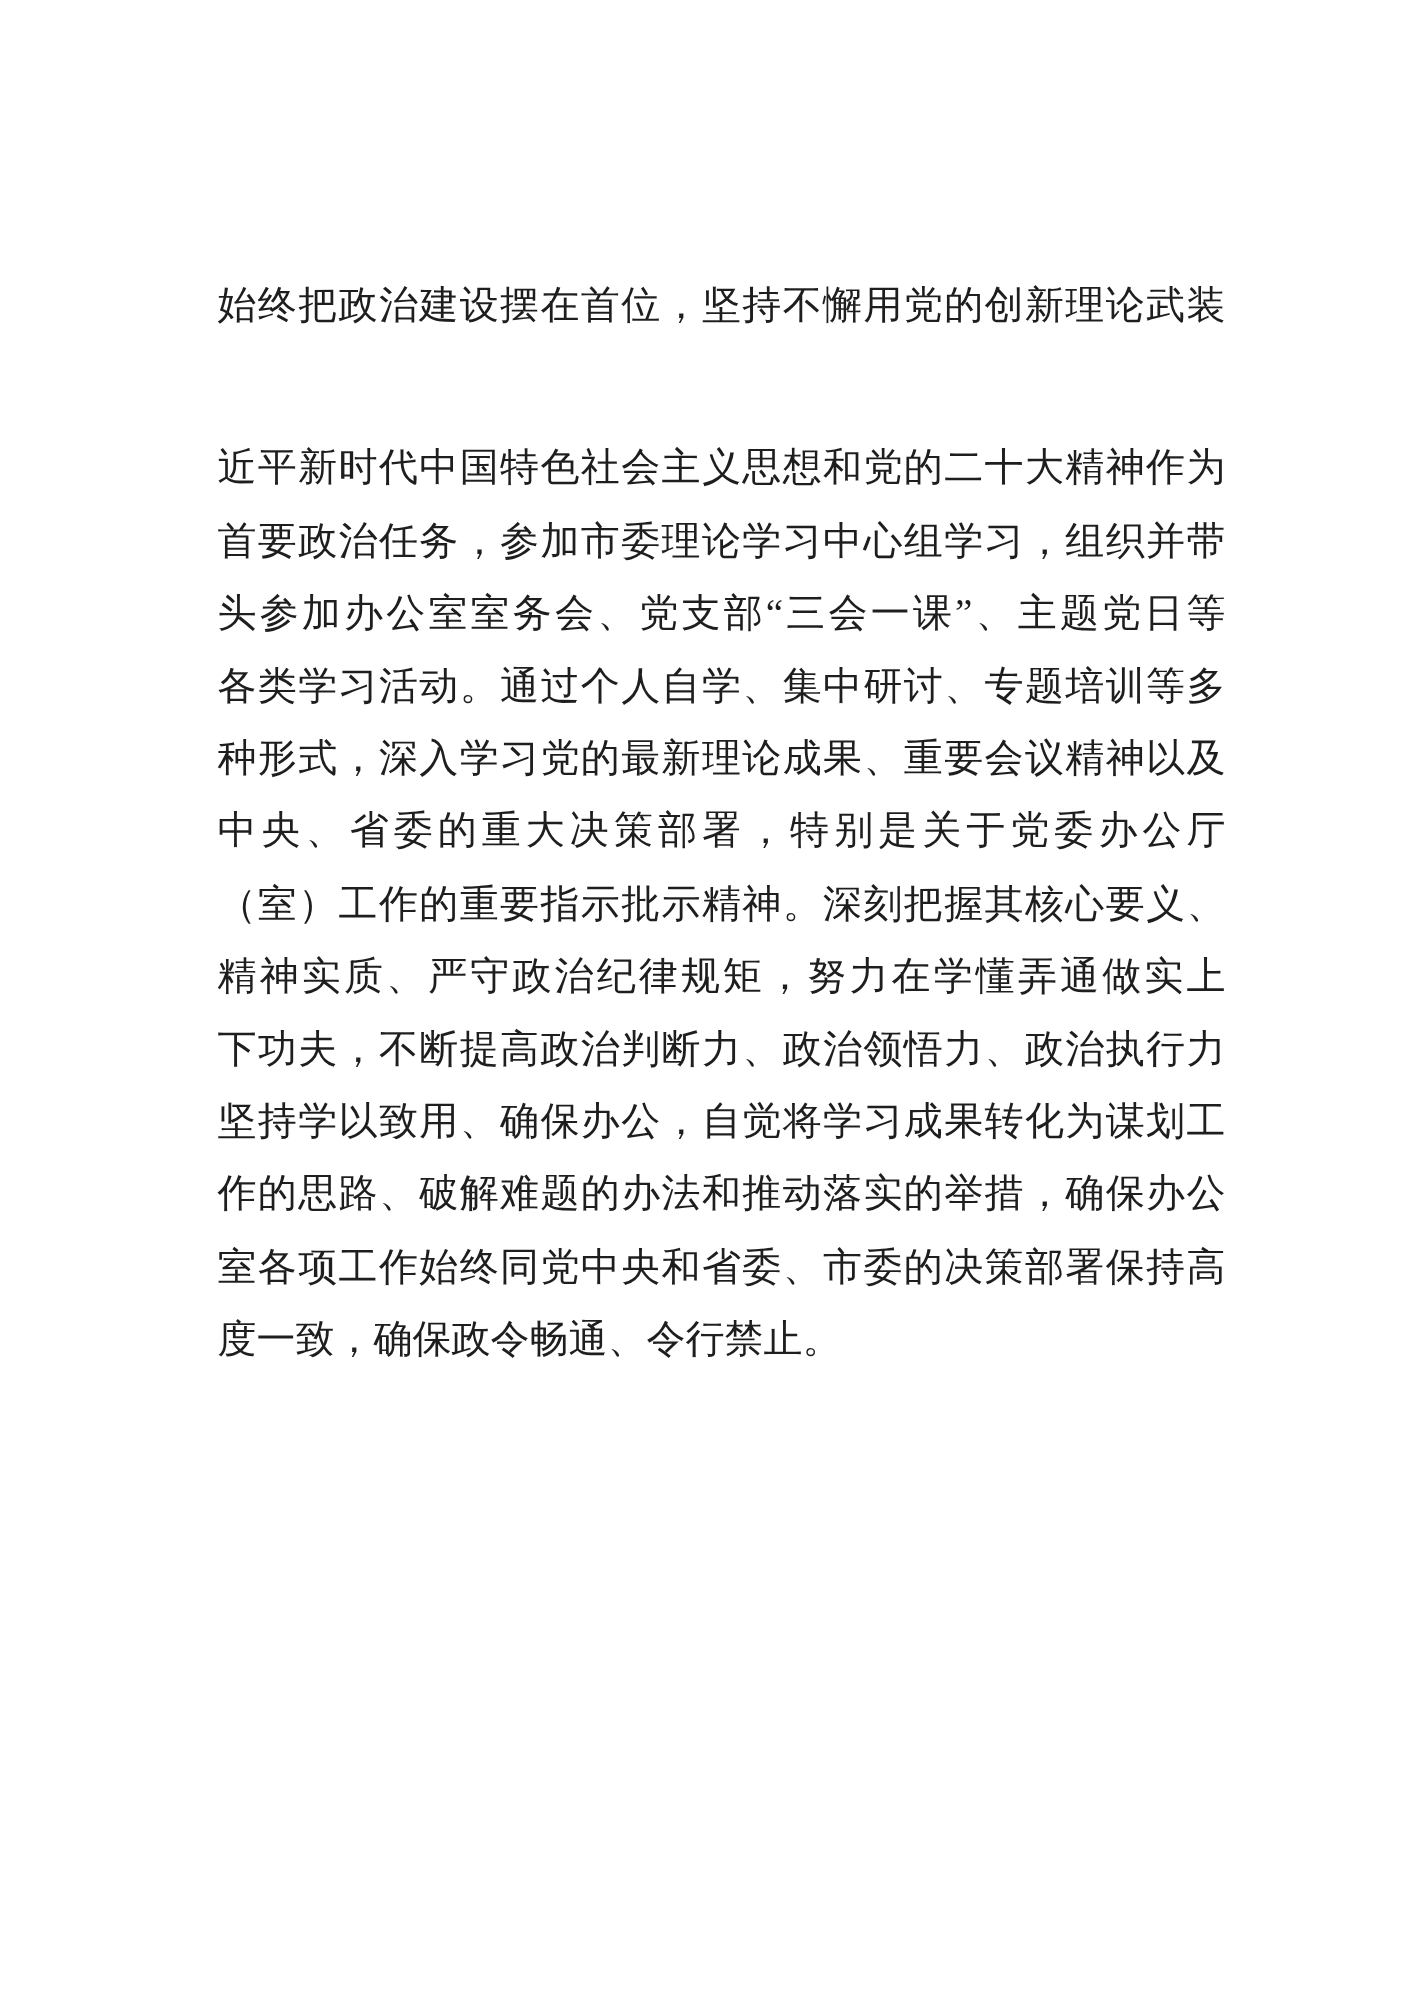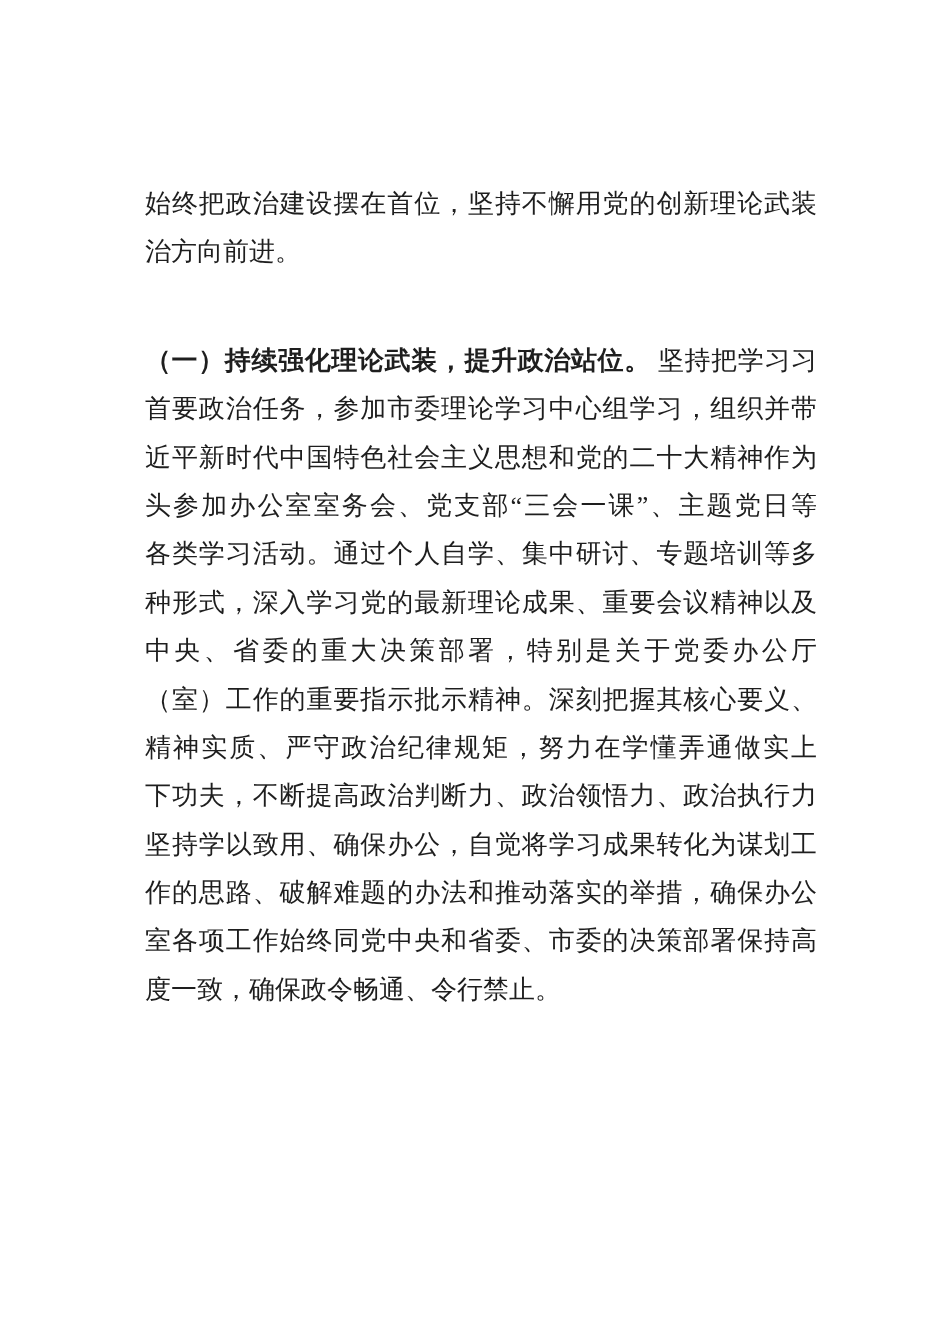--- a/index.html
+++ b/index.html
@@ -39,26 +39,24 @@
   .seg { font-weight: 400; }
   .seg.bold { font-weight: 700; }
 </style>
 </head>
 <body>
 
 <div class="page">
   <div class="doc-body" style="color: rgb(30, 30, 30);">
       <div class="para">
         <div class="line just"><span class="seg">始终把政治建设摆在首位，坚持不懈用党的创新理论武装</span></div>
-        <div class="line"><span class="seg">治方向前进。</span></div>
       </div>
       <div class="para">
-        <div class="line just"><span class="seg bold">（一）持续强化理论武装，提升政治站位。</span><span class="seg"> 坚持把学习习</span></div>
+        <div class="line just"><span class="seg">近平新时代中国特色社会主义思想和党的二十大精神作为</span></div>
         <div class="line just"><span class="seg">首要政治任务，参加市委理论学习中心组学习，组织并带</span></div>
-        <div class="line just"><span class="seg">近平新时代中国特色社会主义思想和党的二十大精神作为</span></div>
         <div class="line just"><span class="seg">头参加办公室室务会、党支部“三会一课”、主题党日等</span></div>
         <div class="line just"><span class="seg">各类学习活动。通过个人自学、集中研讨、专题培训等多</span></div>
         <div class="line just"><span class="seg">种形式，深入学习党的最新理论成果、重要会议精神以及</span></div>
         <div class="line just"><span class="seg">中央、省委的重大决策部署，特别是关于党委办公厅</span></div>
         <div class="line just"><span class="seg">（室）工作的重要指示批示精神。深刻把握其核心要义、</span></div>
         <div class="line just"><span class="seg">精神实质、严守政治纪律规矩，努力在学懂弄通做实上</span></div>
         <div class="line just"><span class="seg">下功夫，不断提高政治判断力、政治领悟力、政治执行力</span></div>
         <div class="line just"><span class="seg">坚持学以致用、确保办公，自觉将学习成果转化为谋划工</span></div>
         <div class="line just"><span class="seg">作的思路、破解难题的办法和推动落实的举措，确保办公</span></div>
         <div class="line just"><span class="seg">室各项工作始终同党中央和省委、市委的决策部署保持高</span></div>

